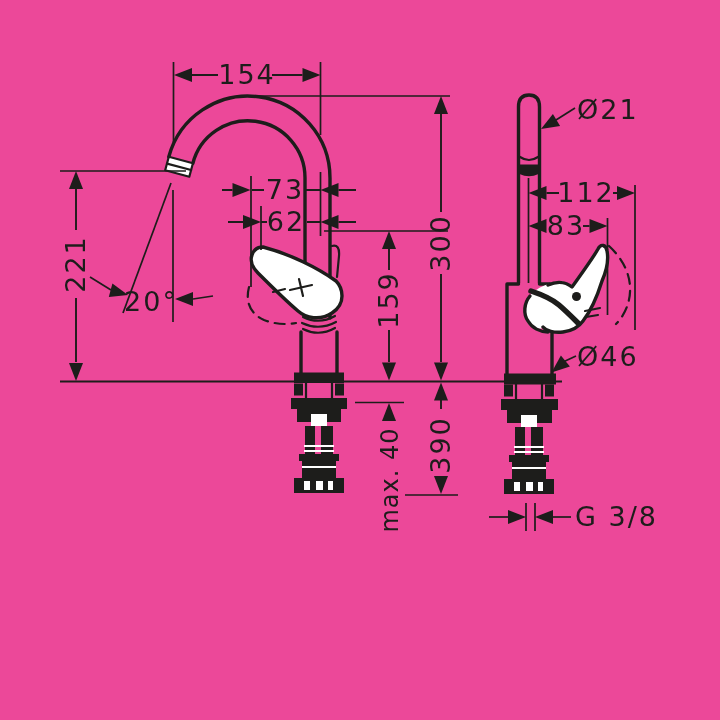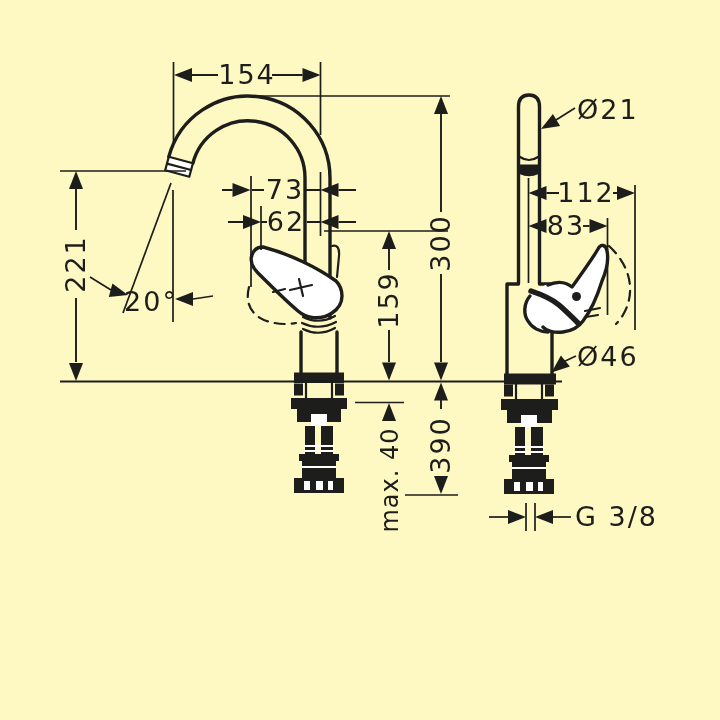--- a/index.html
+++ b/index.html
@@ -1,16 +1,16 @@
 <!DOCTYPE html>
 <html><head>
 <meta charset="utf-8">
 <style>
   html,body{margin:0;padding:0;background:#ffffff;}
-  #stage{position:relative;width:720px;height:720px;background:#fef9c3;overflow:hidden;}
+  #stage{position:relative;width:720px;height:720px;background:#ec4899;overflow:hidden;}
   svg{display:block;}
   .ol   {stroke:#1d1d1b;fill:none;stroke-width:3.4;stroke-linecap:round;stroke-linejoin:round;}
   .ol2  {stroke:#1d1d1b;fill:none;stroke-width:2.2;stroke-linecap:round;stroke-linejoin:round;}
   .fillw{fill:#ffffff;stroke:none;}
   .dim  {stroke:#1d1d1b;fill:none;stroke-width:1.9;stroke-linecap:butt;}
   .ext  {stroke:#1d1d1b;fill:none;stroke-width:1.7;stroke-linecap:butt;}
   .arr  {fill:#1d1d1b;stroke:none;}
   .blk  {fill:#1d1d1b;stroke:none;}
   .wdet {stroke:#ffffff;stroke-width:1.8;fill:none;}
   .dash {stroke:#1d1d1b;fill:none;stroke-width:2.2;stroke-dasharray:10 7;stroke-linecap:round;}

